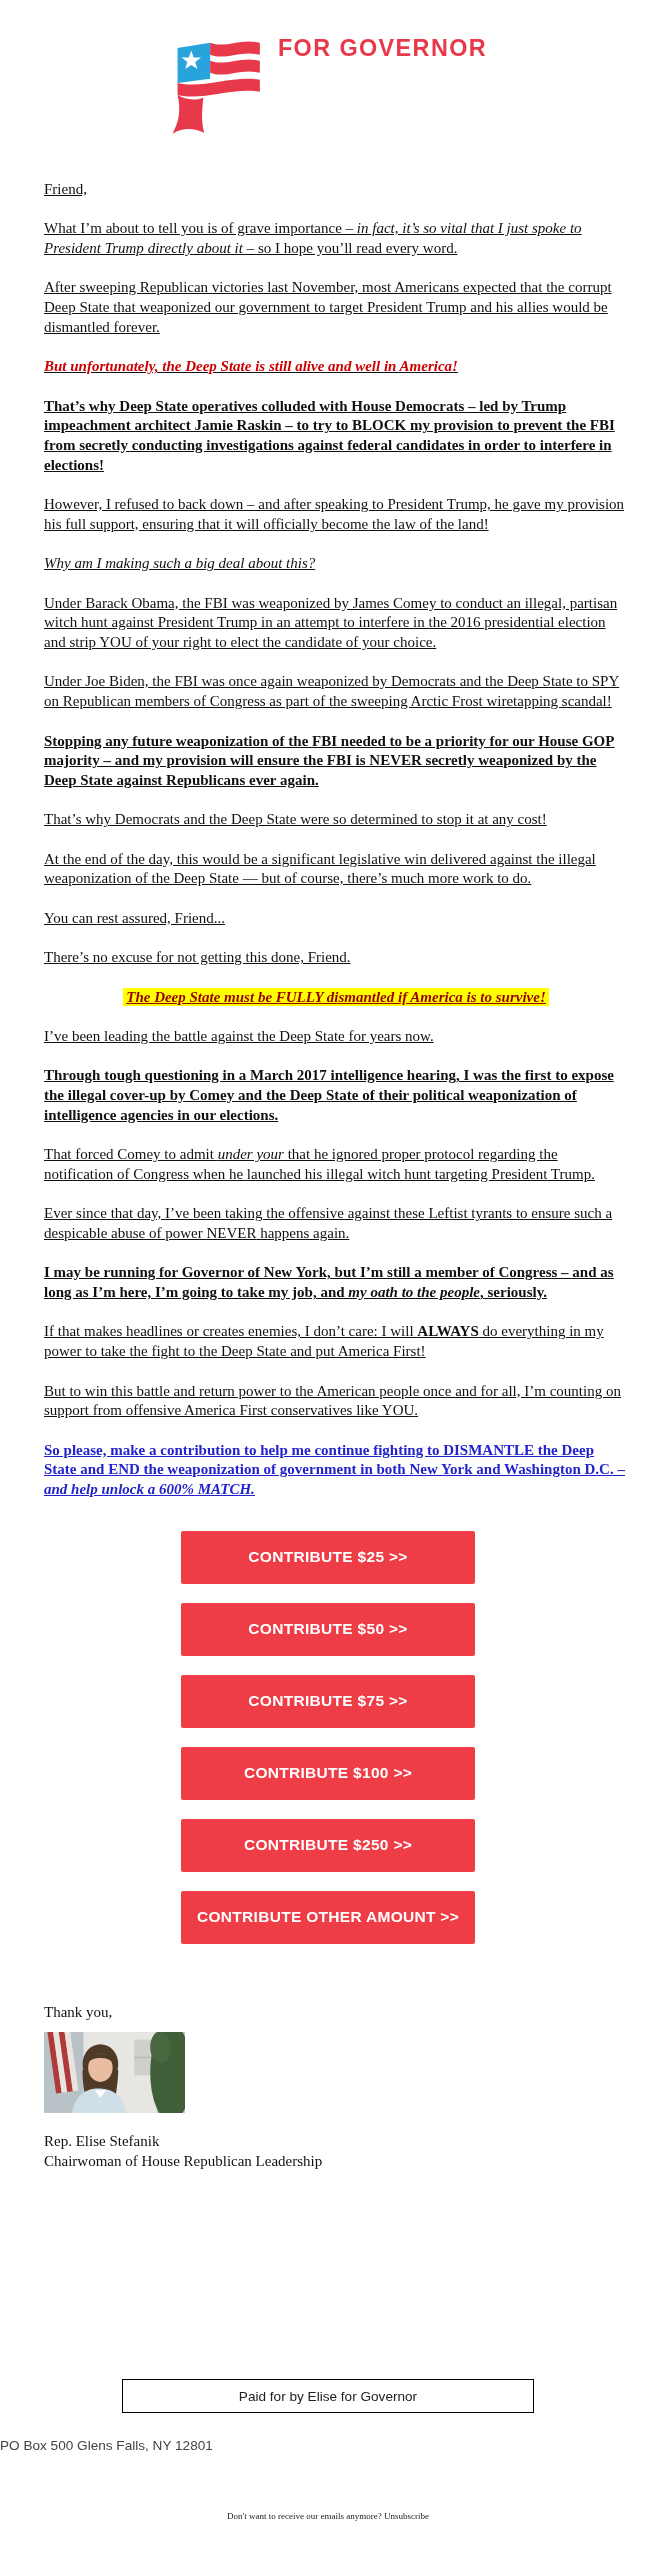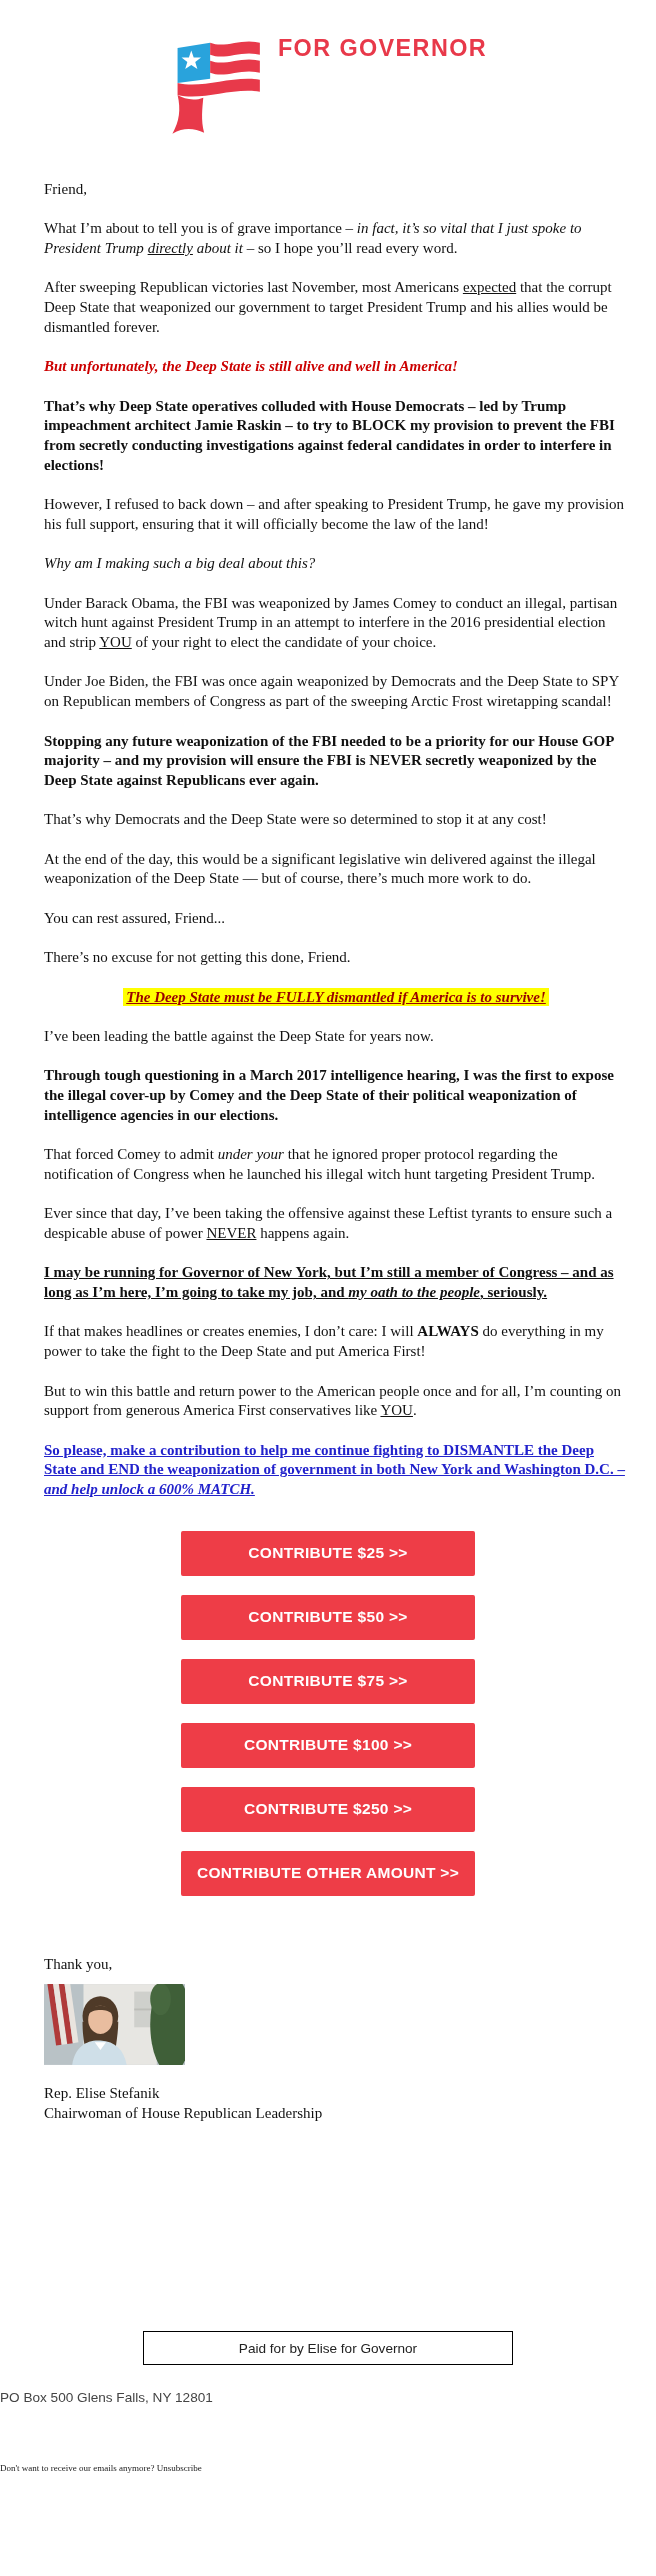--- a/index.html
+++ b/index.html
@@ -16,59 +16,59 @@
   .email{width:656px; padding-bottom:22.5px;}
 
   
   .logo{display:flex; justify-content:center; align-items:flex-start; gap:13px; padding-top:31px;}
   .logo-text{text-align:left; font-family:"Liberation Sans","DejaVu Sans",sans-serif;}
   .logo-line1{font-size:69px; line-height:58px; font-weight:bold; letter-spacing:-1.9px; color:var(--logo-blue);}
   .logo-line2{font-size:23.4px; line-height:23.4px; font-weight:bold; letter-spacing:1.4px; color:var(--logo-red); margin-top:5.6px;}
   .flag-blue{fill:var(--logo-blue);} .flag-red{fill:var(--logo-red);} .flag-white{fill:#ffffff;}
 
   
-  .content{padding:38px 28px 0 44px;}
+  .content{padding:38px 28px 0 44px;text-decoration:underline;}
   .para{font-size:15px; line-height:19.7px; margin:0 0 19.7px 0;}
   .para:last-child{margin-bottom:0;}
   .b{font-weight:bold;} .i{font-style:italic;} .u{text-decoration:underline;}
   .bold-para{font-weight:bold;}
   .italic-para{font-style:italic;}
   .u-para{text-decoration:underline;}
   .red-statement{color:var(--alert-red); font-weight:bold; font-style:italic;}
   .center{text-align:center;}
   .highlight{background:var(--highlight-bg); color:var(--highlight-text);
              font-weight:bold; font-style:italic; text-decoration:underline; padding:0.9px 2.8px;}
   .link-para{color:var(--link-blue); font-weight:bold; text-decoration:underline; cursor:pointer;}
 
   
   .buttons{margin:31px 0 59px 0;}
   .btn{
-    display:block; width:294px; height:45px; margin:0 auto 19px auto;
+    display:block; width:294px; height:53px; margin:0 auto 19px auto;
     background:var(--button-red); color:var(--button-text);
     border:none; border-radius:1.9px; cursor:pointer;
     font-family:"Liberation Sans","DejaVu Sans",sans-serif;
     font-size:15.5px; font-weight:bold; letter-spacing:0.3px; text-align:center;
   }
   .btn:last-child{margin-bottom:12px;}
 
   
   .closing{padding:0 49px 0 44px;}
   .thanks{font-size:15px; line-height:19.7px; margin:0 0 9.4px 0;}
   .photo{display:block; margin:0 0 19px 0; border:0;}
   .signoff{font-size:15px; line-height:19.7px; margin:0;}
 
   
   .footer{margin-top:208px; font-family:"Liberation Sans","DejaVu Sans",sans-serif;}
   .paid-box{
-    width:370px; margin:0 auto; border:0.9px solid #000; padding:8.4px 3.8px;
+    width:412px; margin:0 auto; border:0.9px solid #000; padding:8.4px 3.8px;
     text-align:center; font-size:13.6px; color:#222;
   }
   .address{margin:25px 0 0 0; text-align:left; font-size:13.6px; color:#444;}
   .unsub{
-    margin:58px 0 0 0; font-size:9px; color:#222;
+    margin:58px 0 0 0; text-align:center; font-size:9px; color:#222;
     font-family:"Liberation Serif","DejaVu Serif",serif;
   }
   .unsub-link{cursor:pointer;}
 </style>
 </head>
 <body>
 
 <div class="email">
 
   <div class="logo">
@@ -100,21 +100,21 @@
     <p class="para"><span>At the end of the day, this would be a significant legislative win delivered against the illegal weaponization of the Deep State — but of course, there’s much more work to do.</span></p>
     <p class="para"><span>You can rest assured, Friend...</span></p>
     <p class="para"><span>There’s no excuse for not getting this done, Friend.</span></p>
     <p class="para center"><span class="highlight"><span>The Deep State must be FULLY dismantled if America is to survive!</span></span></p>
     <p class="para"><span>I’ve been leading the battle against the Deep State for years now.</span></p>
     <p class="para bold-para"><span>Through tough questioning in a March 2017 intelligence hearing, I was the first to expose the illegal cover-up by Comey and the Deep State of their political weaponization of intelligence agencies in our elections.</span></p>
     <p class="para"><span>That forced Comey to admit </span><span class="i">under your</span><span> that he ignored proper protocol regarding the notification of Congress when he launched his illegal witch hunt targeting President Trump.</span></p>
     <p class="para"><span>Ever since that day, I’ve been taking the offensive against these Leftist tyrants to ensure such a despicable abuse of power </span><span class="u">NEVER</span><span> happens again.</span></p>
     <p class="para bold-para u-para"><span>I may be running for Governor of New York, but I’m still a member of Congress – and as long as I’m here, I’m going to take my job, and </span><span class="i">my oath to the people</span><span>, seriously.</span></p>
     <p class="para"><span>If that makes headlines or creates enemies, I don’t care: I will </span><span class="b">ALWAYS</span><span> do everything in my power to take the fight to the Deep State and put America First!</span></p>
-    <p class="para"><span>But to win this battle and return power to the American people once and for all, I’m counting on support from generous America First conservatives like </span><span class="u">YOU</span><span>.</span></p>
+    <p class="para"><span>But to win this battle and return power to the American people once and for all, I’m counting on support from offensive America First conservatives like </span><span class="u">YOU</span><span>.</span></p>
     <p class="para link-para"><span>So please, make a contribution to help me continue fighting to DISMANTLE the Deep State and END the weaponization of government in both New York and Washington D.C. – </span><span class="i">and help unlock a 600% MATCH.</span></p>
   </div>
 
   <div class="buttons">
     <button class="btn">CONTRIBUTE $25 &gt;&gt;</button>
     <button class="btn">CONTRIBUTE $50 &gt;&gt;</button>
     <button class="btn">CONTRIBUTE $75 &gt;&gt;</button>
     <button class="btn">CONTRIBUTE $100 &gt;&gt;</button>
     <button class="btn">CONTRIBUTE $250 &gt;&gt;</button>
     <button class="btn">CONTRIBUTE OTHER AMOUNT &gt;&gt;</button>

